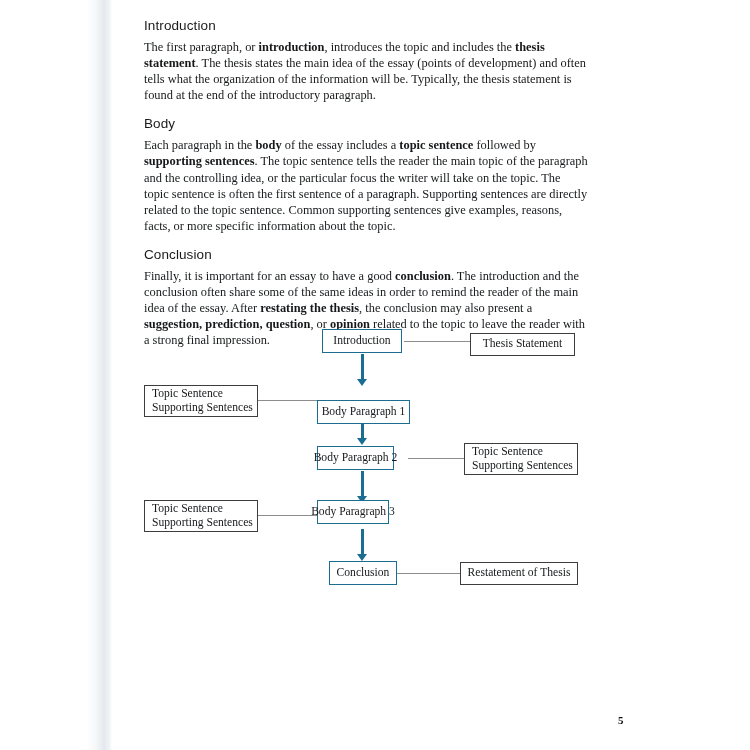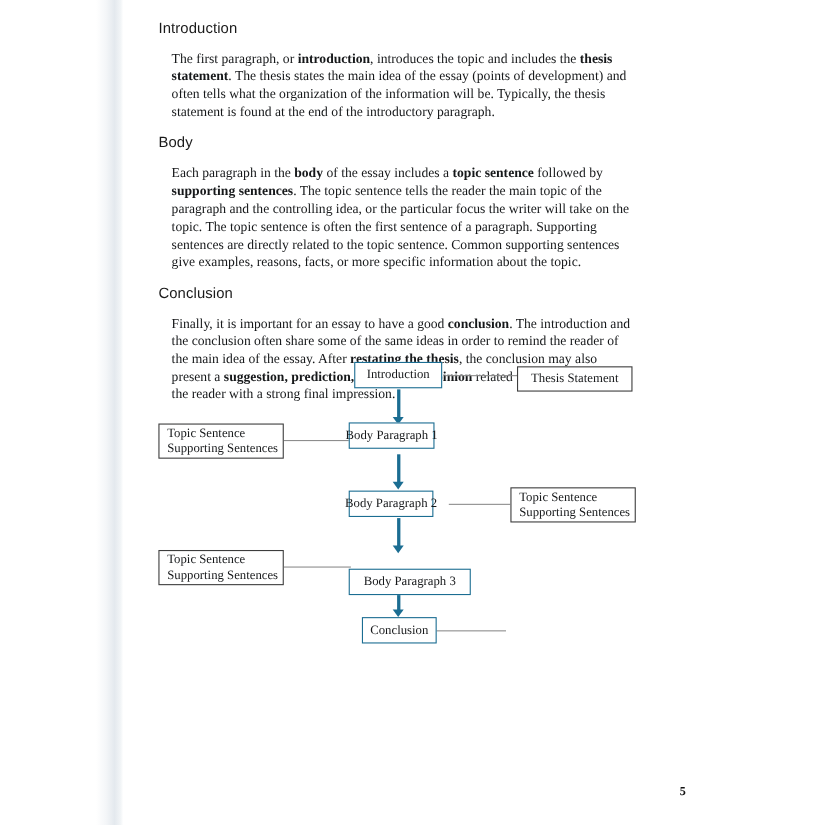--- a/index.html
+++ b/index.html
@@ -57,21 +57,21 @@
     letter-spacing: 0.1px;
   }
   .section-block { margin-bottom: 13px; }
   .section-block:last-child { margin-bottom: 0; }
 
   .para {
     font-family: "Liberation Serif", serif;
     font-size: 12.4px;
     line-height: 16.1px;
     color: #16181a;
-    margin: 12px;
+    margin: 0;
     text-align: left;
   }
   .para b { font-weight: 700; }
 
   
   #diagram {
     position: absolute;
     left: 0;
     top: 0;
     width: 750px;
@@ -182,29 +182,29 @@
     <div class="arrow-v" style="left:361px; top:471px; height:26px;"></div>
     <div class="arrow-head" style="left:357px; top:496px;"></div>
 
     <div class="arrow-v" style="left:361px; top:529px; height:26px;"></div>
     <div class="arrow-head" style="left:357px; top:554px;"></div>
 
     <div class="node node-main" style="left:322px; top:329px; width:80px; height:24px;">
       <div class="node-line">Introduction</div>
     </div>
 
-    <div class="node node-main" style="left:317px; top:384px; width:78px; height:24px;">
+    <div class="node node-main" style="left:317px; top:400px; width:93px; height:24px;">
       <div class="node-line">Body Paragraph 1</div>
     </div>
 
     <div class="node node-main" style="left:317px; top:446px; width:77px; height:24px;">
       <div class="node-line">Body Paragraph 2</div>
     </div>
 
-    <div class="node node-main" style="left:317px; top:517px; width:111px; height:24px;">
+    <div class="node node-main" style="left:317px; top:500px; width:72px; height:24px;">
       <div class="node-line">Body Paragraph 3</div>
     </div>
 
     <div class="node node-main" style="left:329px; top:561px; width:68px; height:24px;">
       <div class="node-line">Conclusion</div>
     </div>
 
     <div class="node node-side centered" style="left:470px; top:333px; width:105px; height:23px;">
       <div class="node-line">Thesis Statement</div>
     </div>
@@ -217,18 +217,21 @@
     <div class="node node-side" style="left:464px; top:443px; width:114px; height:32px;">
       <div class="node-line">Topic Sentence</div>
       <div class="node-line">Supporting Sentences</div>
     </div>
 
     <div class="node node-side" style="left:144px; top:500px; width:114px; height:32px;">
       <div class="node-line">Topic Sentence</div>
       <div class="node-line">Supporting Sentences</div>
     </div>
 
+    <div class="node node-side centered" style="left:460px; top:562px; width:118px; height:23px;">
+      <div class="node-line">Restatement of Thesis</div>
+    </div>
 
   </div>
 
   <div id="folio">5</div>
 
 </div>
 
 </body></html>

